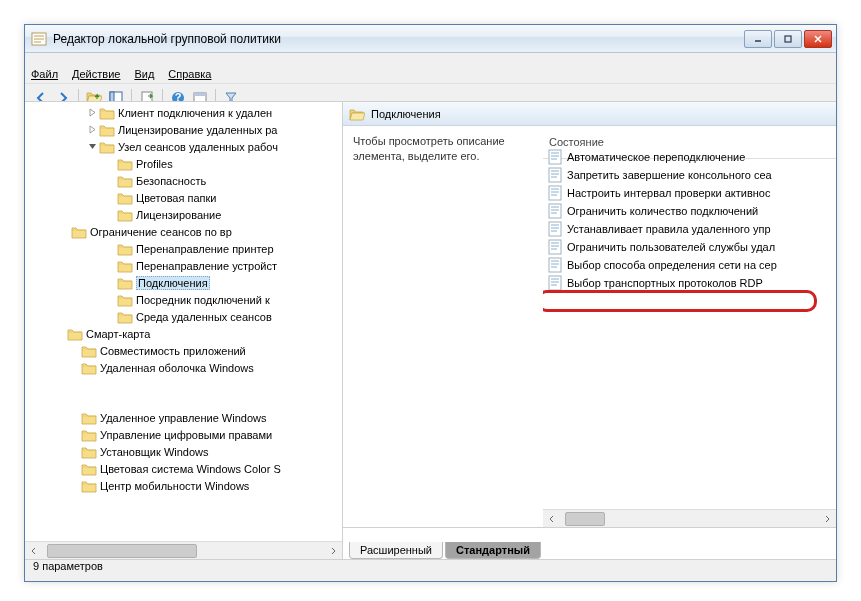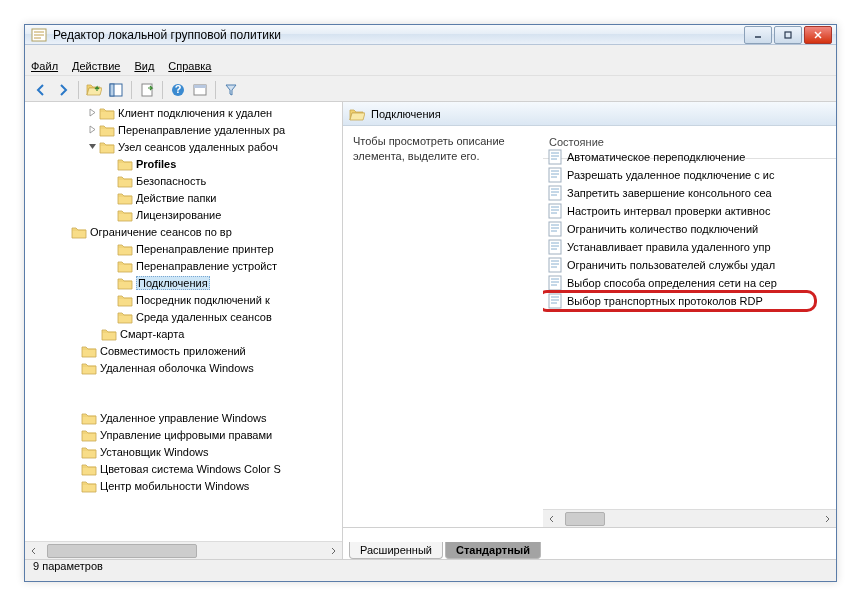--- a/index.html
+++ b/index.html
@@ -1,18 +1,18 @@
 <!DOCTYPE html>
 <html><head>
 <meta charset="utf-8">
 <style>
 * { box-sizing: border-box; margin: 0; padding: 0; font-family: "Segoe UI", Tahoma, sans-serif; font-size: 11px; }
 body { background: #fff; width: 861px; height: 601px; overflow: hidden; position: relative; }
 .window { position: absolute; left: 24px; top: 24px; width: 813px; height: 558px; border: 1px solid #5a7ca8; background: #f0f0f0; box-shadow: 0 0 8px rgba(0,0,0,0.15); }
-.titlebar { height: 20px; background: linear-gradient(to bottom, #f6f9fc 0%, #e6eef7 45%, #d5e2f0 46%, #eaf1f9 100%); border-bottom: 1px solid #b6c5d8; display: flex; align-items: center; padding: 0 4px 0 6px; }
+.titlebar { height: 28px; background: linear-gradient(to bottom, #f6f9fc 0%, #e6eef7 45%, #d5e2f0 46%, #eaf1f9 100%); border-bottom: 1px solid #b6c5d8; display: flex; align-items: center; padding: 0 4px 0 6px; }
 .titlebar .app-icon { width: 16px; height: 16px; margin-right: 6px; }
 .titlebar .title { flex: 1; color: #000; font-size: 12px; }
 .win-buttons { display: flex; gap: 0; }
 .win-btn { width: 28px; height: 18px; border: 1px solid #8aa0b8; border-radius: 2px; margin-left: 2px; display: flex; align-items: center; justify-content: center; background: linear-gradient(to bottom, #eef4fb, #cddceb); }
 .win-btn.close { background: linear-gradient(to bottom, #f08880, #d4320f); border-color: #a8352a; }
 .win-btn svg { width: 10px; height: 10px; }
 .menubar { height: 20px; background: #f0f0f0; display: flex; align-items: center; padding: 0 6px; gap: 14px; border-bottom: 1px solid #e0e0e0; margin-top: 11px; }
 .menubar span { color: #000; cursor: default; }
 .menubar span u { text-decoration: underline; }
 .toolbar { height: 28px; background: #f0f0f0; border-bottom: 1px solid #d0d0d0; display: flex; align-items: center; padding: 0 6px; gap: 2px; }
@@ -177,53 +177,53 @@
           </div>
           <div class="tree-row" style="padding-left: 60px;">
             <span class="expander">
               <svg width="9" height="9" viewBox="0 0 9 9">
                 <path d="M2 1 L7 4.5 L2 8 Z" fill="#fff" stroke="#888" stroke-width="0.8"></path>
               </svg>
             </span>
             <svg class="folder" width="16" height="14" viewBox="0 0 16 14">
               <use href="#folder-closed"></use>
             </svg>
-            <span class="label">Перенаправление удаленных ра</span>
+            <span class="label">Лицензирование удаленных ра</span>
           </div>
           <div class="tree-row" style="padding-left: 60px;">
             <span class="expander">
               <svg width="9" height="9" viewBox="0 0 9 9">
                 <path d="M1 2 L8 2 L4.5 7 Z" fill="#595959"></path>
               </svg>
             </span>
             <svg class="folder" width="16" height="14" viewBox="0 0 16 14">
               <use href="#folder-closed"></use>
             </svg>
             <span class="label">Узел сеансов удаленных рабоч</span>
           </div>
-          <div class="tree-row" style="padding-left: 78px; font-weight: bold;">
+          <div class="tree-row" style="padding-left: 78px;">
             <span class="expander"></span>
             <svg class="folder" width="16" height="14" viewBox="0 0 16 14">
               <use href="#folder-closed"></use>
             </svg>
             <span class="label">Profiles</span>
           </div>
           <div class="tree-row" style="padding-left: 78px;">
             <span class="expander"></span>
             <svg class="folder" width="16" height="14" viewBox="0 0 16 14">
               <use href="#folder-closed"></use>
             </svg>
             <span class="label">Безопасность</span>
           </div>
           <div class="tree-row" style="padding-left: 78px;">
             <span class="expander"></span>
             <svg class="folder" width="16" height="14" viewBox="0 0 16 14">
               <use href="#folder-closed"></use>
             </svg>
-            <span class="label">Действие папки</span>
+            <span class="label">Цветовая папки</span>
           </div>
           <div class="tree-row" style="padding-left: 78px;">
             <span class="expander"></span>
             <svg class="folder" width="16" height="14" viewBox="0 0 16 14">
               <use href="#folder-closed"></use>
             </svg>
             <span class="label">Лицензирование</span>
           </div>
           <div class="tree-row" style="padding-left: 32px;">
             <span class="expander"></span>
@@ -260,21 +260,21 @@
             </svg>
             <span class="label">Посредник подключений к</span>
           </div>
           <div class="tree-row" style="padding-left: 78px;">
             <span class="expander"></span>
             <svg class="folder" width="16" height="14" viewBox="0 0 16 14">
               <use href="#folder-closed"></use>
             </svg>
             <span class="label">Среда удаленных сеансов</span>
           </div>
-          <div class="tree-row" style="padding-left: 62px;">
+          <div class="tree-row" style="padding-left: 28px;">
             <span class="expander"></span>
             <svg class="folder" width="16" height="14" viewBox="0 0 16 14">
               <use href="#folder-closed"></use>
             </svg>
             <span class="label">Смарт-карта</span>
           </div>
           <div class="tree-row" style="padding-left: 42px;">
             <span class="expander"></span>
             <svg class="folder" width="16" height="14" viewBox="0 0 16 14">
               <use href="#folder-closed"></use>
@@ -367,26 +367,20 @@
               <div class="list-row">
                 <svg class="pol-icon" width="16" height="16" viewBox="0 0 16 16">
                   <use href="#policy-icon"></use>
                 </svg>
                 <span class="label">Автоматическое переподключение</span>
               </div>
               <div class="list-row">
                 <svg class="pol-icon" width="16" height="16" viewBox="0 0 16 16">
                   <use href="#policy-icon"></use>
                 </svg>
-                <span class="label">Разрешать удаленное подключение с ис</span>
-              </div>
-              <div class="list-row">
-                <svg class="pol-icon" width="16" height="16" viewBox="0 0 16 16">
-                  <use href="#policy-icon"></use>
-                </svg>
                 <span class="label">Запретить завершение консольного сеа</span>
               </div>
               <div class="list-row">
                 <svg class="pol-icon" width="16" height="16" viewBox="0 0 16 16">
                   <use href="#policy-icon"></use>
                 </svg>
                 <span class="label">Настроить интервал проверки активнос</span>
               </div>
               <div class="list-row">
                 <svg class="pol-icon" width="16" height="16" viewBox="0 0 16 16">

